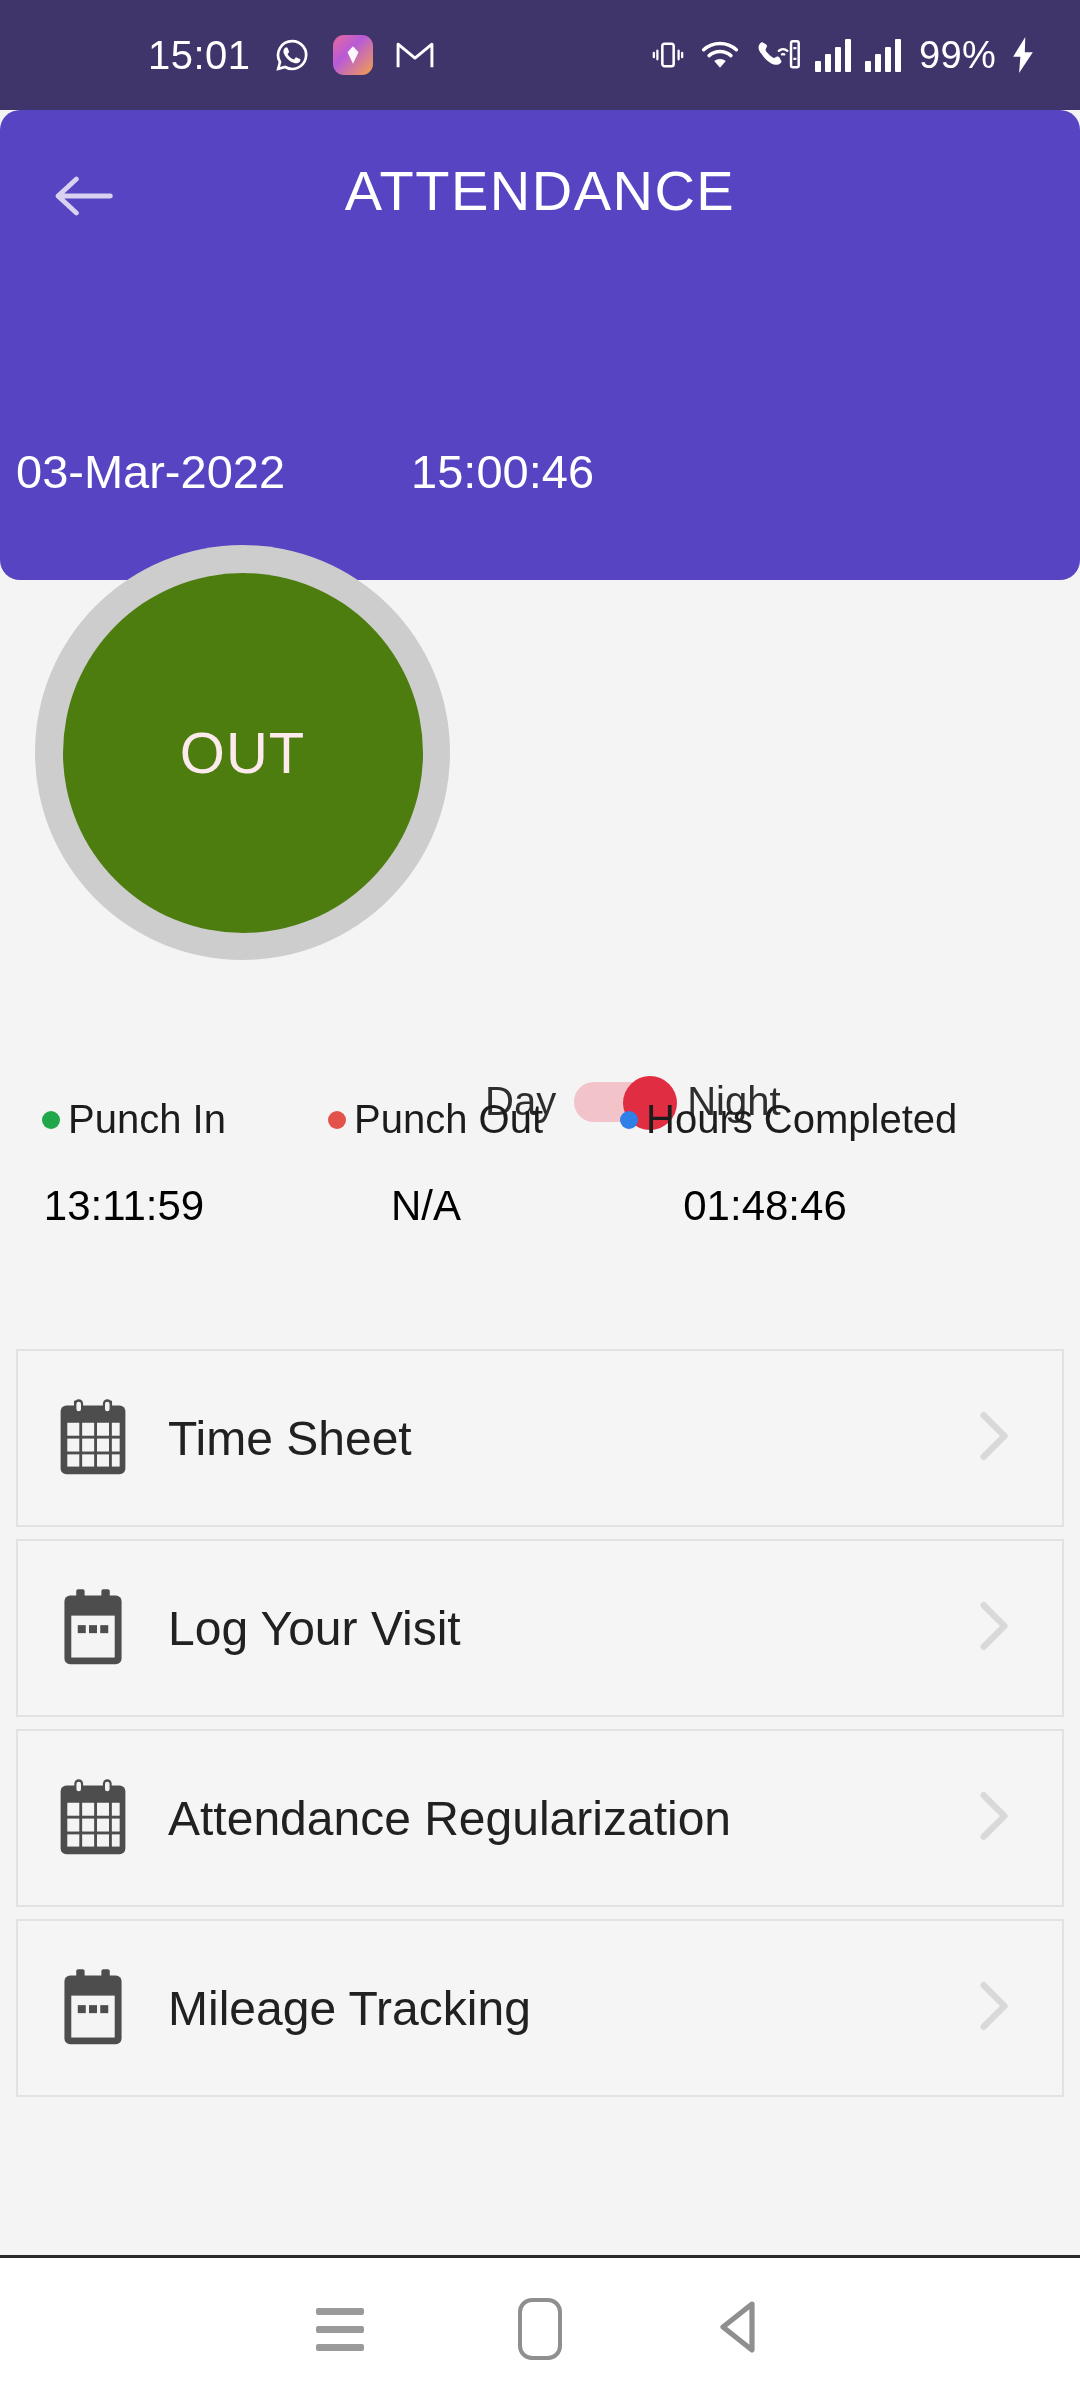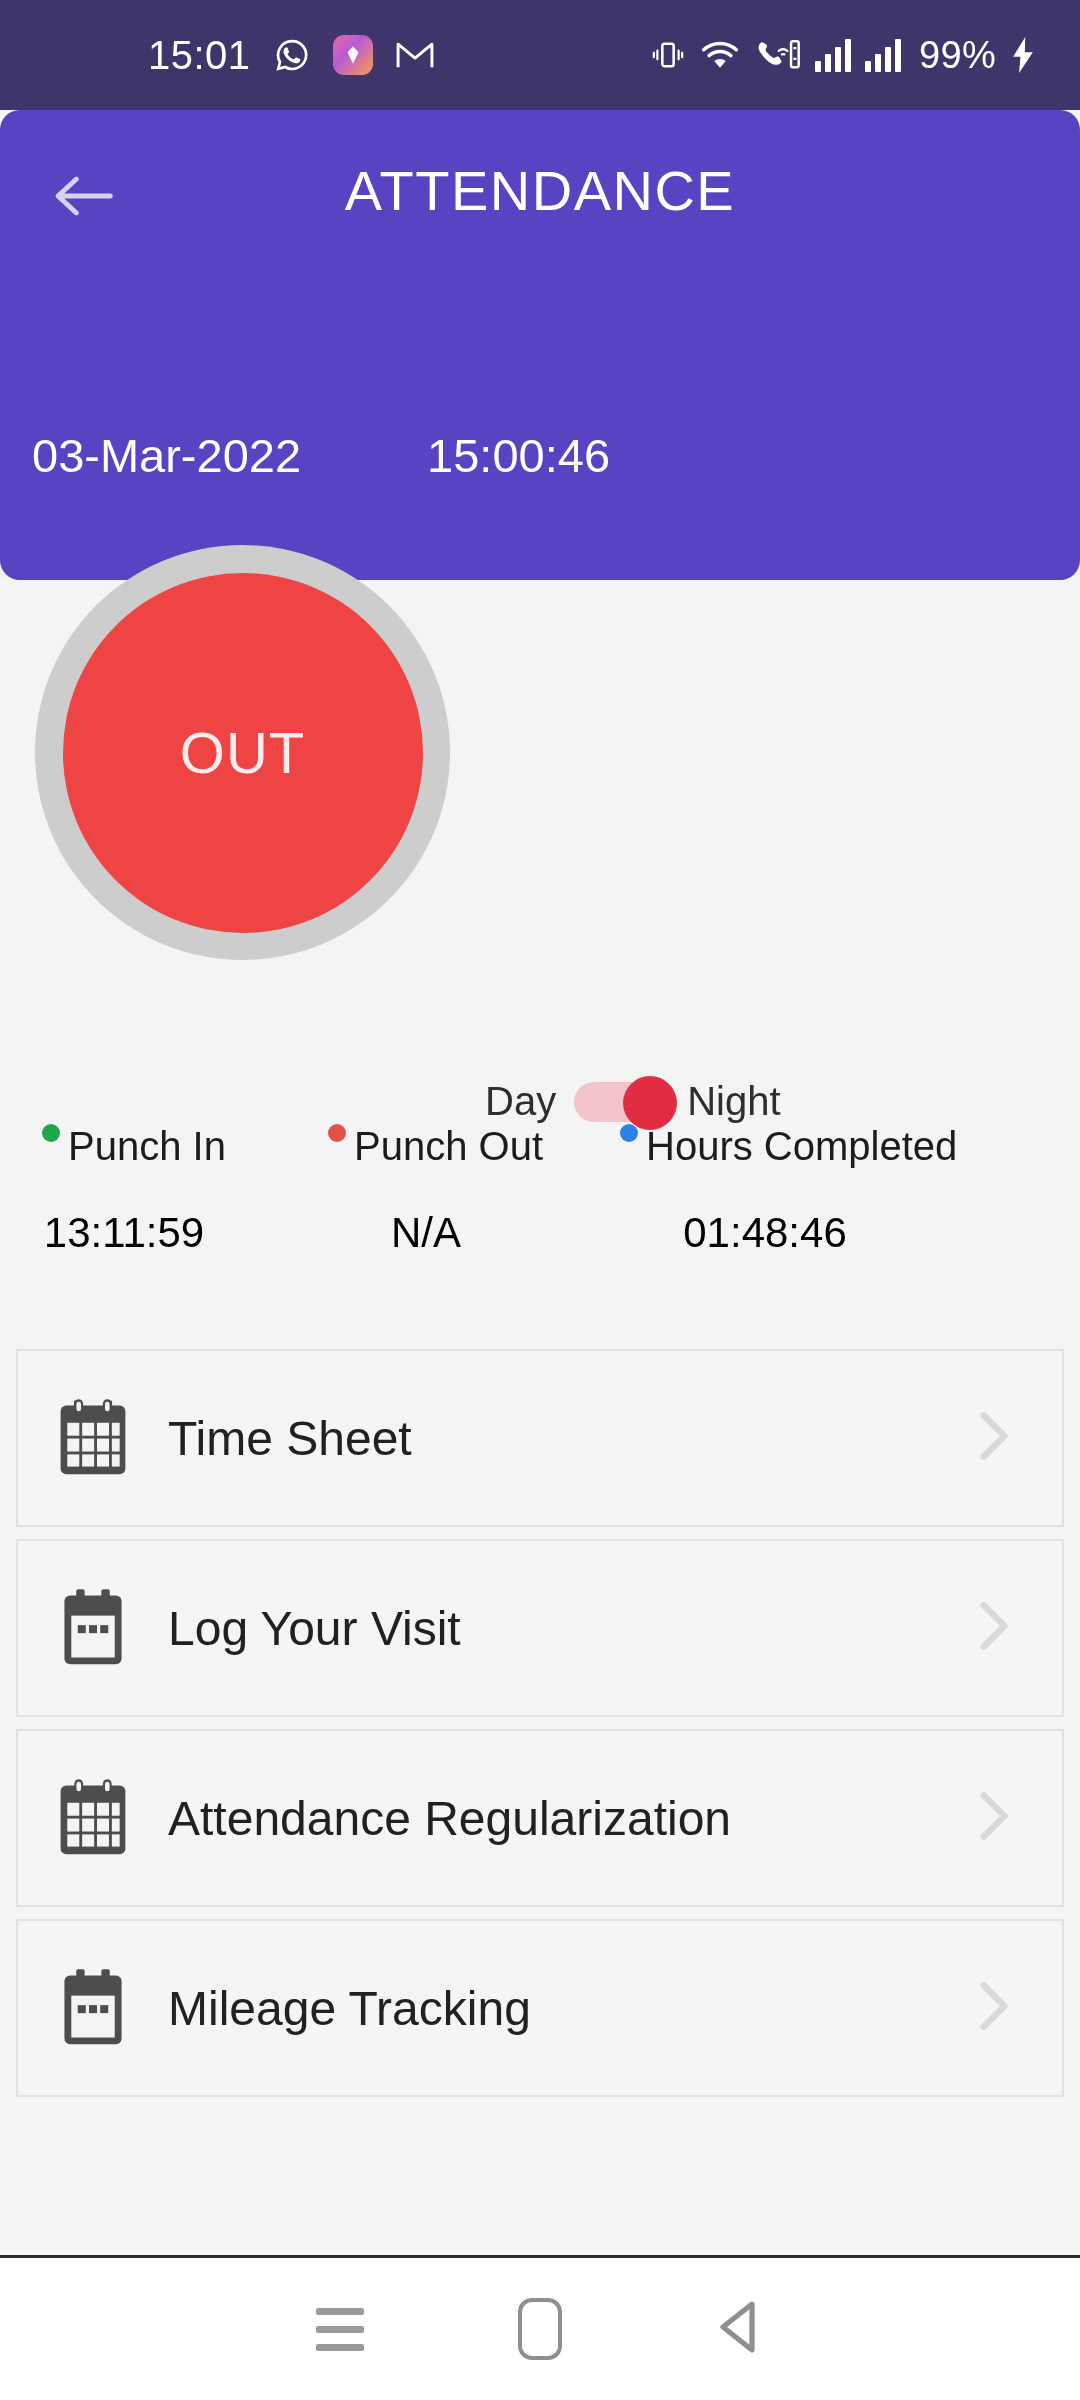--- a/index.html
+++ b/index.html
@@ -49,38 +49,38 @@
   .title {
     position:absolute; left:0; top:48px; width:1080px;
     text-align:center; color:#ffffff;
     font-size:56px; font-weight:400; letter-spacing:1.5px;
   }
   .datetime {
     position:absolute; top:318px; left:0; width:1080px;
     display:flex; align-items:baseline;
     color:#ffffff; font-size:47px; font-weight:400;
   }
-  .dt-date { padding-left:32px; }
+  .dt-date { padding-left:16px;margin-top:16px; }
   .dt-time { padding-left:126px; }
 
   
   .main { position:absolute; top:475px; left:0; width:1080px; }
 
   .top-area { position:relative; height:620px; }
 
   .punch-wrap {
     position:absolute; left:35px; top:70px;
     width:415px; height:415px;
     border-radius:50%;
     background:#cdcdcd;
     display:flex; align-items:center; justify-content:center;
   }
   .punch-btn {
     width:360px; height:360px; border-radius:50%;
-    background:#ef4444;
+    background:#4d7c0f;
     display:flex; align-items:center; justify-content:center;
     color:#fdeaec; font-size:58px; font-weight:400; letter-spacing:1px;
     cursor:pointer;
   }
 
   .afa-label {
     position:absolute; left:485px; top:19px;
     width:360px;
     font-size:40px; line-height:1.28; color:#2e2e2e; font-weight:400;
   }
@@ -106,21 +106,21 @@
 
   
   .stats { position:relative; margin-top:-8px; height:200px; }
   .stat-heads, .stat-vals { display:flex; width:1080px; }
   .stat-heads { padding-top:10px; }
   .stat-col { display:flex; align-items:center; }
   .col-1 { width:300px; padding-left:42px; }
   .col-2 { width:300px; padding-left:28px; }
   .col-3 { width:480px; padding-left:20px; }
   .dot { width:18px; height:18px; border-radius:50%; display:inline-block; margin-right:8px; }
-  .stat-label { font-size:40px; color:#1c1c1c; white-space:nowrap;margin-top:27px; }
+  .stat-label { font-size:40px; color:#1c1c1c; white-space:nowrap; }
   .stat-vals { padding-top:40px; }
   .vcol-1 { width:300px; text-align:center; padding-right:52px; }
   .vcol-2 { width:300px; text-align:center; padding-right:48px; }
   .vcol-3 { width:480px; text-align:center; padding-right:150px; }
   .stat-value { font-size:42px; color:#000000; }
 
   
   .menu { margin-top:62px; padding:0 16px; }
   .card {
     position:relative;

